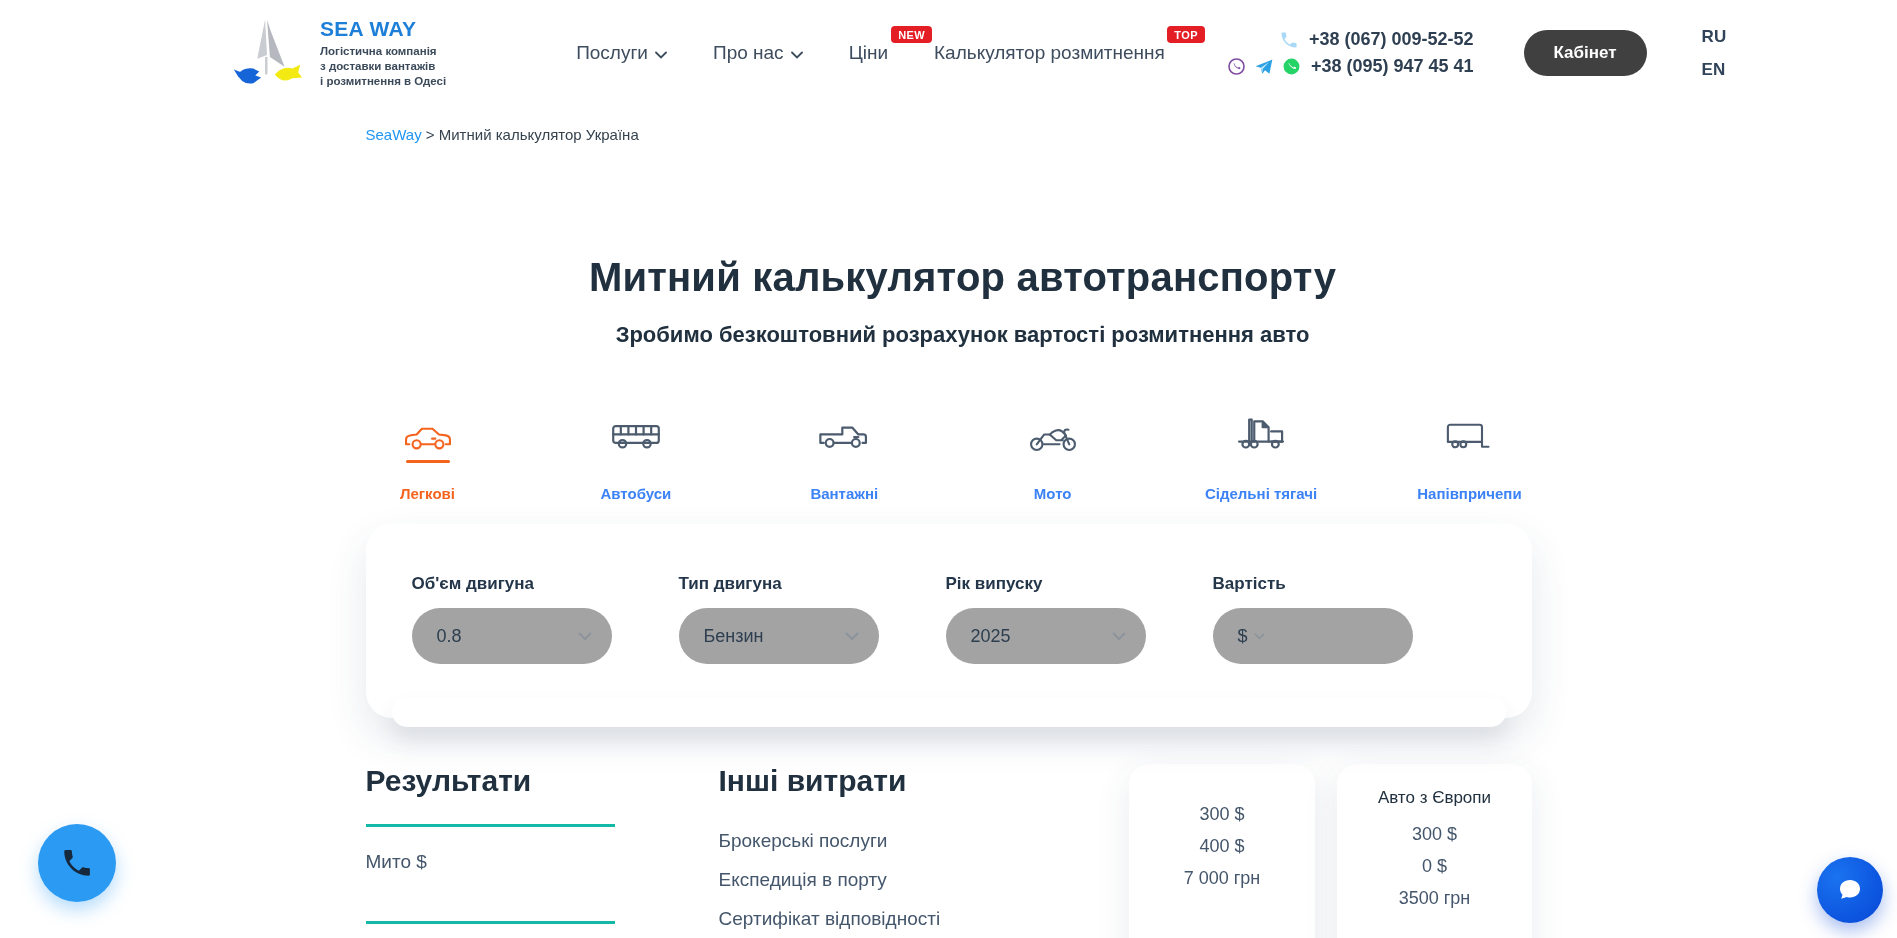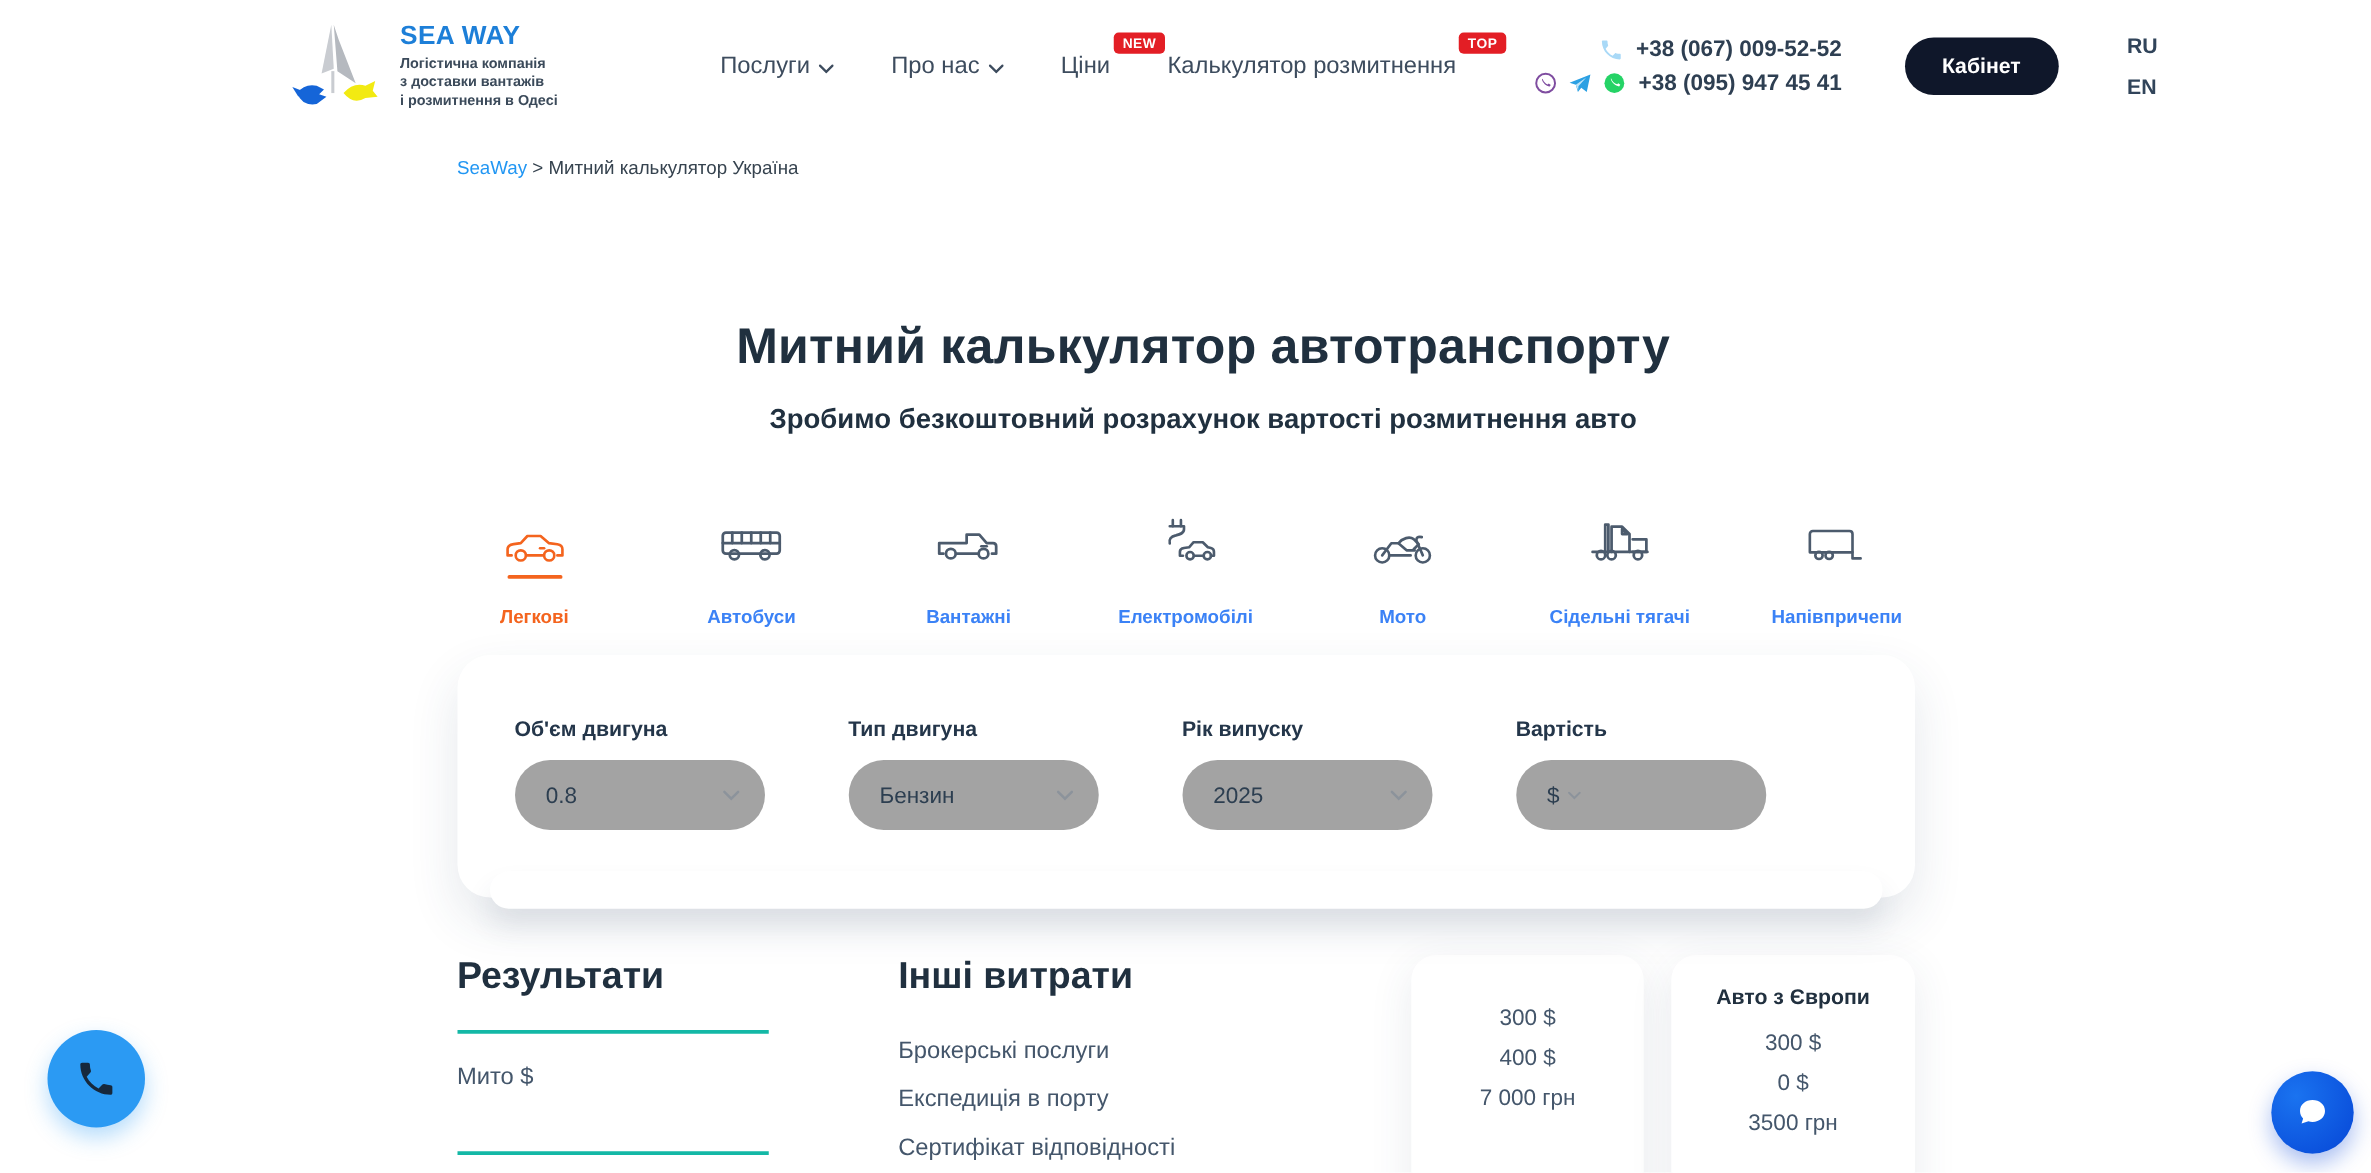--- a/index.html
+++ b/index.html
@@ -19,21 +19,21 @@
   .nav { display:flex; align-items:center; gap:46px; margin-left:130px; }
   .nav-item { position:relative; font-size:19px; color:#3d4c5e; cursor:pointer; display:flex; align-items:center; gap:7px; white-space:nowrap; }
   .nav-item .chev { width:12px; height:8px; margin-top:3px; }
   .badge { position:absolute; top:-16px; right:-44px; background:#e31e25; color:#fff;
            font-size:11px; font-weight:800; padding:3px 7px 2px; border-radius:4px; letter-spacing:.4px; }
   .badge--top { right:-40px; }
   .contacts { margin-left:62px; display:grid; grid-template-columns:auto auto; grid-row-gap:6px; align-items:center; column-gap:10px; }
   .contact-row { display:flex; align-items:center; gap:10px; justify-content:flex-end; }
   .phone-num { font-size:18px; color:#2e3f52; font-weight:600; white-space:nowrap; cursor:pointer; }
   .msgr { display:flex; gap:8px; align-items:center; }
-  .cabinet-btn { margin-left:40px; background:#0f172a; color:#fff; border:none; cursor:pointer;
+  .cabinet-btn { margin-left:40px; background:#404040; color:#fff; border:none; cursor:pointer;
                  font-size:17px; font-weight:700; padding:13px 30px; border-radius:26px; font-family:inherit; }
   .langs { margin-left:55px; display:flex; flex-direction:column; gap:13px; }
   .lang { font-size:17px; color:#31445a; font-weight:600; cursor:pointer; }
   
   .breadcrumb { width:1166px; margin:24px auto 0; font-size:15px; color:#36434f; }
   .breadcrumb a { color:#2196f3; text-decoration:none; cursor:pointer; }
   
   .hero { text-align:center; margin-top:112px;padding-left:28px; }
   .hero h1 { font-size:40px; font-weight:800; color:#20303f; letter-spacing:.2px; }
   .hero h2 { font-size:22px; font-weight:700; color:#20303f; margin-top:22px; }
@@ -68,21 +68,21 @@
   .results-col { width:272px; }
   .section-title { font-size:30px; font-weight:800; color:#20303f; }
   .result-row { border-top:3px solid #14b8a6; margin-top:26px; padding:24px 0 22px; font-size:19px; color:#44566b; }
   .costs-col { width:330px; margin-left:104px; }
   .costs-list { margin-top:30px; }
   .cost-item { font-size:19px; color:#44566b; margin-bottom:13px; line-height:1.36; }
   .price-card { background:#fff; border-radius:20px; box-shadow:0 10px 34px rgba(45,66,96,.10);
                 text-align:center; height:300px; }
   .card-1 { width:204px; margin-left:108px; padding-top:40px; }
   .card-2 { width:212px; margin-left:22px; padding-top:24px; }
-  .price-card .card-title { font-size:17px; font-weight:700; color:#21303f; margin-bottom:16px; min-height:20px; }
+  .price-card .card-title { font-size:17px; font-weight:400; color:#21303f; margin-bottom:16px; min-height:20px; }
   .price-card .val { font-size:18px; color:#44566b; margin-bottom:11px; }
   
   .fab-phone { position:absolute; left:38px; top:824px; width:78px; height:78px; border-radius:50%;
                background:#2b9af3; display:flex; align-items:center; justify-content:center; cursor:pointer;
                box-shadow:0 8px 18px rgba(43,154,243,.35); }
   .fab-chat { position:absolute; left:1817px; top:857px; width:66px; height:66px; border-radius:50%;
               background:radial-gradient(circle at 30% 30%, #1a73f0, #0646d6); display:flex; align-items:center;
               justify-content:center; cursor:pointer; box-shadow:0 8px 18px rgba(10,70,214,.35); }
 </style>
 </head>
@@ -207,34 +207,20 @@
         <svg width="54" height="38" viewBox="0 0 64 44" fill="none" stroke-width="2.6" stroke-linecap="round" stroke-linejoin="round">
       <path d="M8 29 H4 v-10 h26 v-8 h12 l7 8 h6 c2 0 3 1.2 3 3 v7 h-4"></path>
       <circle cx="15" cy="29" r="4.6"></circle>
           <circle cx="46" cy="29" r="4.6"></circle>
           <path d="M20 29 h21"></path>
           <path d="M44 22 h5"></path>
     </svg>
       </div>
     <div class="underline"></div>
     <div class="tab-label">Вантажні</div>
-  </div>
-  <div class="tab">
-    <div class="icon-wrap">
-        <svg width="52" height="44" viewBox="0 0 64 50" fill="none" stroke-width="2.6" stroke-linecap="round" stroke-linejoin="round">
-      <path d="M20 3 v6 M28 3 v6"></path>
-          <path d="M17 9 h14 v3 c0 4-4 5-8 6 -5 1-7 4-6 8"></path>
-      <path d="M30 38 h-3 v-4 c0-2 1.5-3.2 4-3.6 l5-.7 4.5-5 h9 l5 5 3 .7 c2 .5 3 1.6 3 3.6 v4 h-3"></path>
-      <circle cx="37" cy="38" r="3.6"></circle>
-          <circle cx="54" cy="38" r="3.6"></circle>
-          <path d="M41 38 h9"></path>
-    </svg>
-      </div>
-    <div class="underline"></div>
-    <div class="tab-label">Електромобілі</div>
   </div>
   <div class="tab">
     <div class="icon-wrap">
         <svg width="52" height="38" viewBox="0 0 64 44" fill="none" stroke-width="2.6" stroke-linecap="round" stroke-linejoin="round">
       <circle cx="12" cy="31" r="7"></circle>
           <circle cx="52" cy="31" r="7"></circle>
       <path d="M12 31 l9-12 h7 l8 7 h8"></path>
           <path d="M52 31 l-6-14 c-1-3 1-5 5-4"></path>
       <path d="M28 19 c4-5 11-7 15-4 l5 5 -5 5"></path>
           <path d="M20 31 h20"></path>

